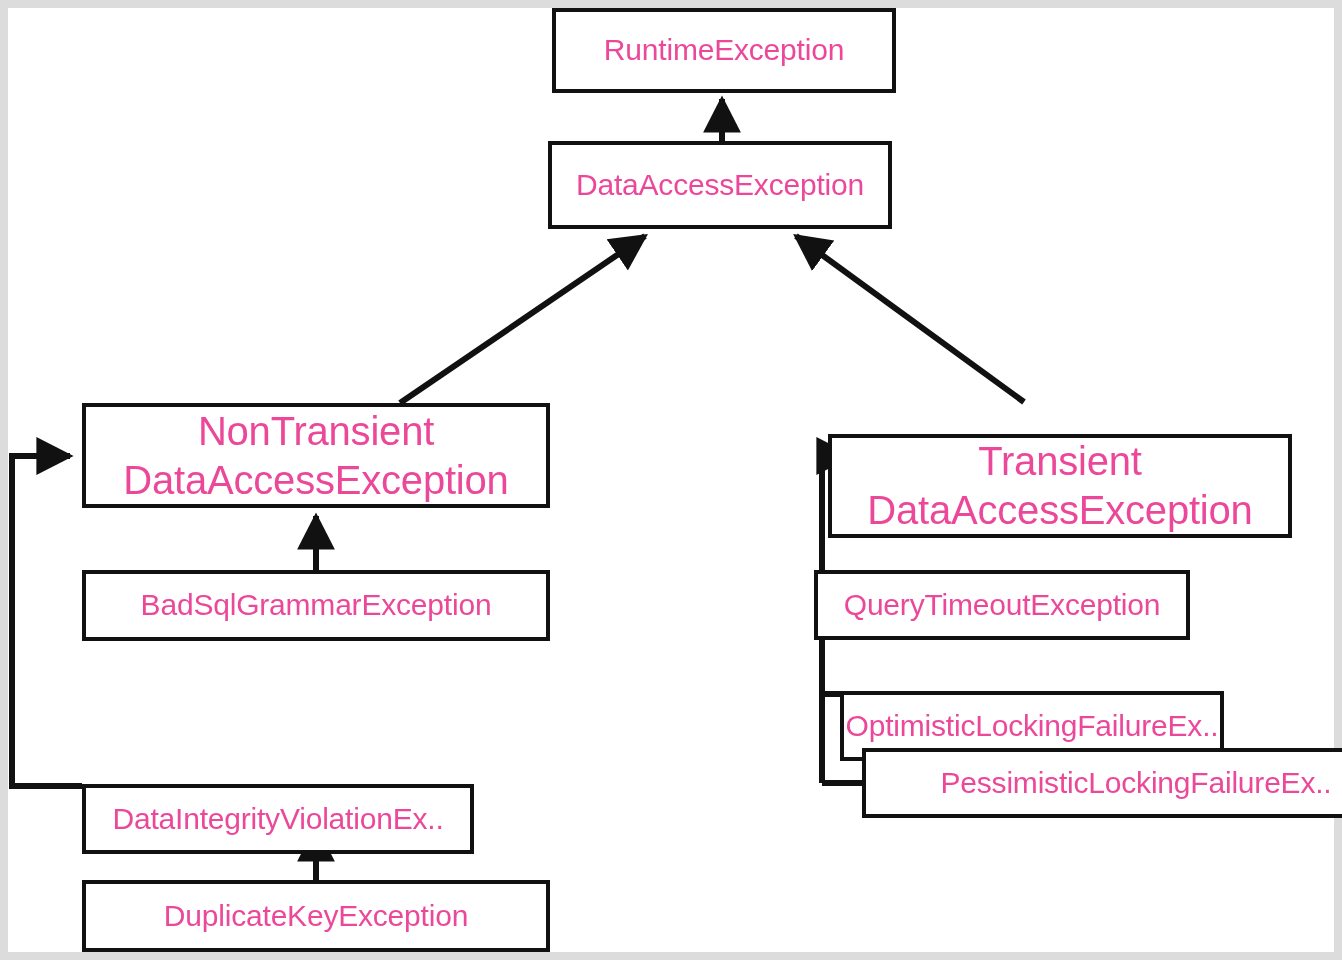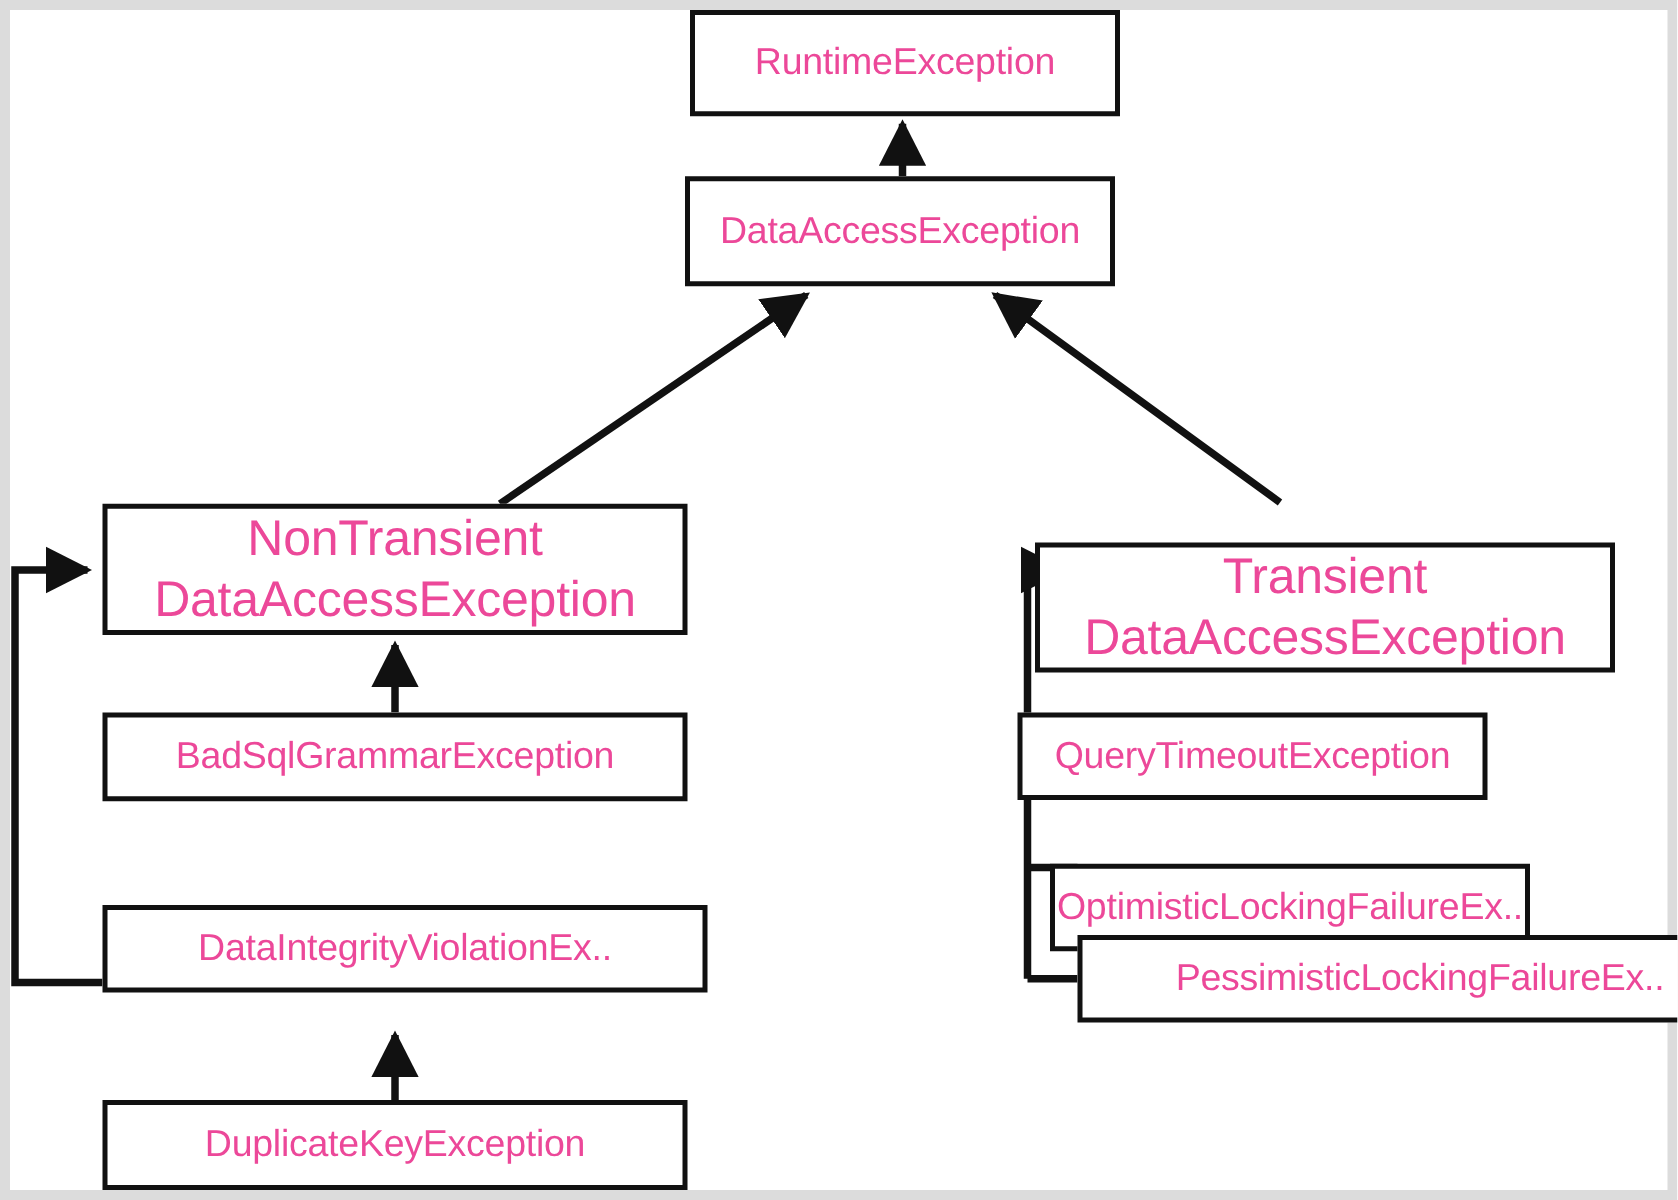--- a/index.html
+++ b/index.html
@@ -100,19 +100,19 @@
     </g>
   </svg>
 
   <div class="node" style="left:552px;top:8px;width:344px;height:85px;">RuntimeException</div>
   <div class="node" style="left:548px;top:141px;width:344px;height:88px;">DataAccessException</div>
   <div class="node two-line" style="left:82px;top:403px;width:468px;height:105px;">NonTransient
 DataAccessException</div>
   <div class="node two-line" style="left:828px;top:402px;width:464px;height:104px;margin-top:32px;">Transient
 DataAccessException</div>
   <div class="node" style="left:82px;top:570px;width:468px;height:71px;">BadSqlGrammarException</div>
-  <div class="node" style="left:82px;top:724px;width:484px;height:70px;">DataIntegrityViolationEx..</div>
+  <div class="node" style="left:82px;top:784px;width:392px;height:70px;">DataIntegrityViolationEx..</div>
   <div class="node" style="left:82px;top:880px;width:468px;height:72px;">DuplicateKeyException</div>
   <div class="node" style="left:814px;top:570px;width:376px;height:70px;">QueryTimeoutException</div>
   <div class="node" style="left:840px;top:659px;width:384px;height:70px;margin-top:32px;">OptimisticLockingFailureEx..</div>
   <div class="node" style="left:862px;top:748px;width:548px;height:70px;">PessimisticLockingFailureEx..</div>
 
 </div>
 
 </body></html>

